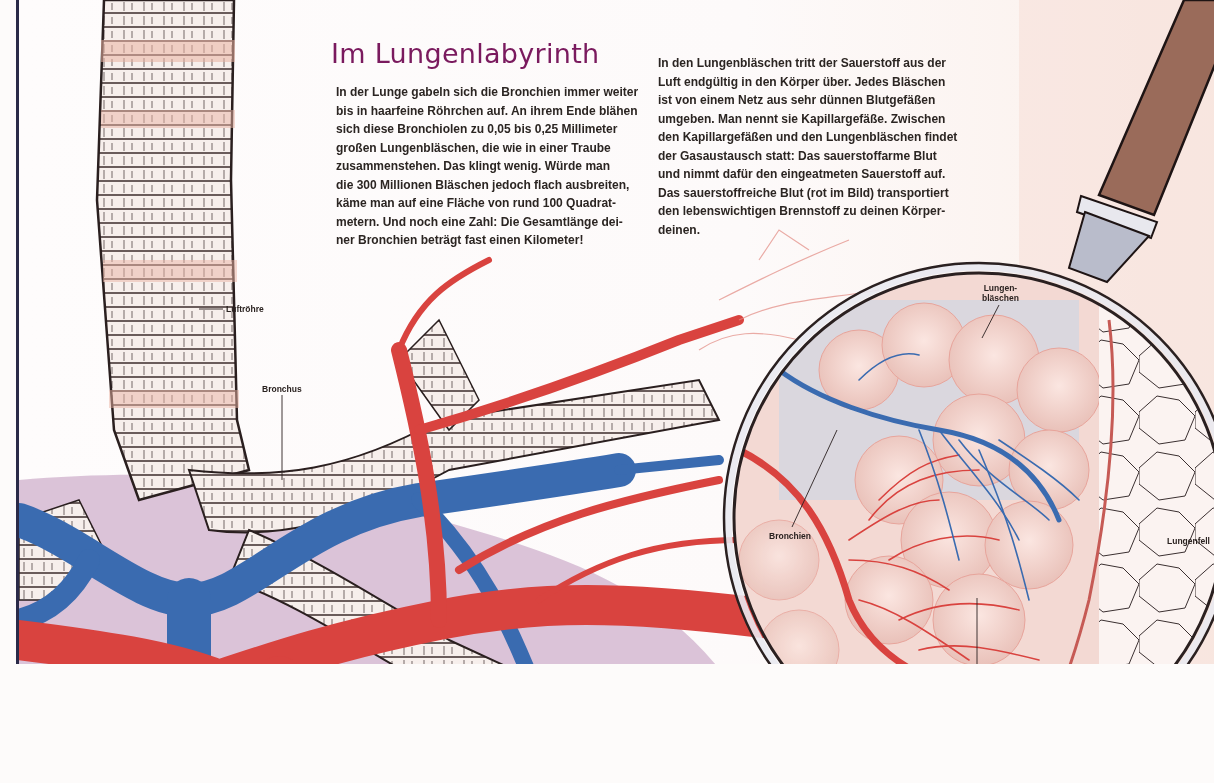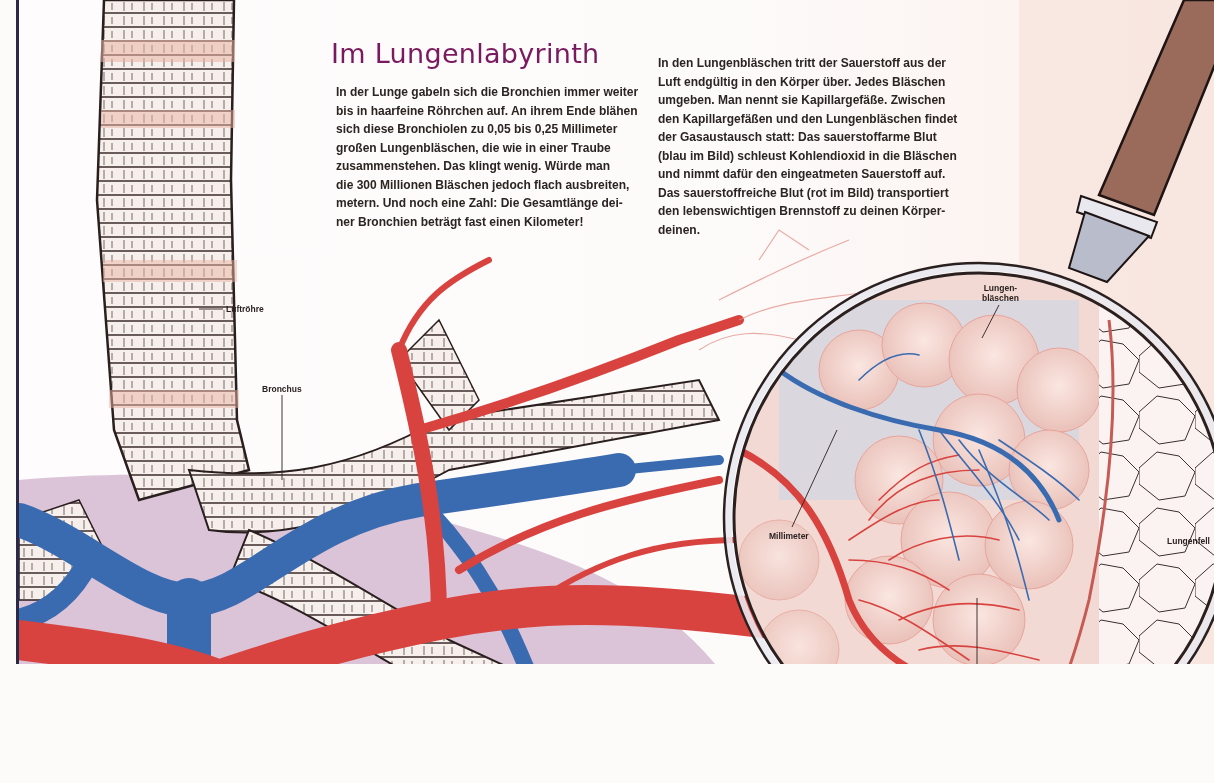--- a/index.html
+++ b/index.html
@@ -155,44 +155,45 @@
 
   <h1 class="title">Im Lungenlabyrinth</h1>
 
   <div class="col col1">
     <span>In der Lunge gabeln sich die Bronchien immer weiter</span>
     <span>bis in haarfeine Röhrchen auf. An ihrem Ende blähen</span>
     <span>sich diese Bronchiolen zu 0,05 bis 0,25 Millimeter</span>
     <span>großen Lungenbläschen, die wie in einer Traube</span>
     <span>zusammenstehen. Das klingt wenig. Würde man</span>
     <span>die 300 Millionen Bläschen jedoch flach ausbreiten,</span>
+    <span>käme man auf eine Fläche von rund 100 Quadrat-</span>
     <span>metern. Und noch eine Zahl: Die Gesamtlänge dei-</span>
     <span>ner Bronchien beträgt fast einen Kilometer!</span>
   </div>
 
   <div class="col col2">
     <span>In den Lungenbläschen tritt der Sauerstoff aus der</span>
     <span>Luft endgültig in den Körper über. Jedes Bläschen</span>
+    <span>ist von einem Netz aus sehr dünnen Blutgefäßen</span>
     <span>umgeben. Man nennt sie Kapillargefäße. Zwischen</span>
     <span>den Kapillargefäßen und den Lungenbläschen findet</span>
     <span>der Gasaustausch statt: Das sauerstoffarme Blut</span>
-    <span>(blau im Bild) schleust Kohlendioxid in die Bläschen</span>
     <span>und nimmt dafür den eingeatmeten Sauerstoff auf.</span>
     <span>Das sauerstoffreiche Blut (rot im Bild) transportiert</span>
     <span>den lebenswichtigen Brennstoff zu deinen Körper-</span>
     <span>deinen.</span>
   </div>
 
   <div class="label" style="left:207px; top:304px;">Luftröhre</div>
   <div class="label" style="left:243px; top:384px;">Bronchus</div>
   <div class="label" style="left:963px; top:283px;">
     <div>Lungen-</div>
     <div>bläschen</div>
   </div>
-  <div class="label" style="left:750px; top:531px;">Millimeter</div>
+  <div class="label" style="left:750px; top:531px;">Bronchien</div>
   <div class="label" style="left:925px; top:686px;">
     <div>Netz aus</div>
     <div>Kapillargefäßen</div>
   </div>
   <div class="label" style="left:1148px; top:536px;">Lungenfell</div>
 
   <div class="pnum">67</div>
 </div>
 
 </body></html>

